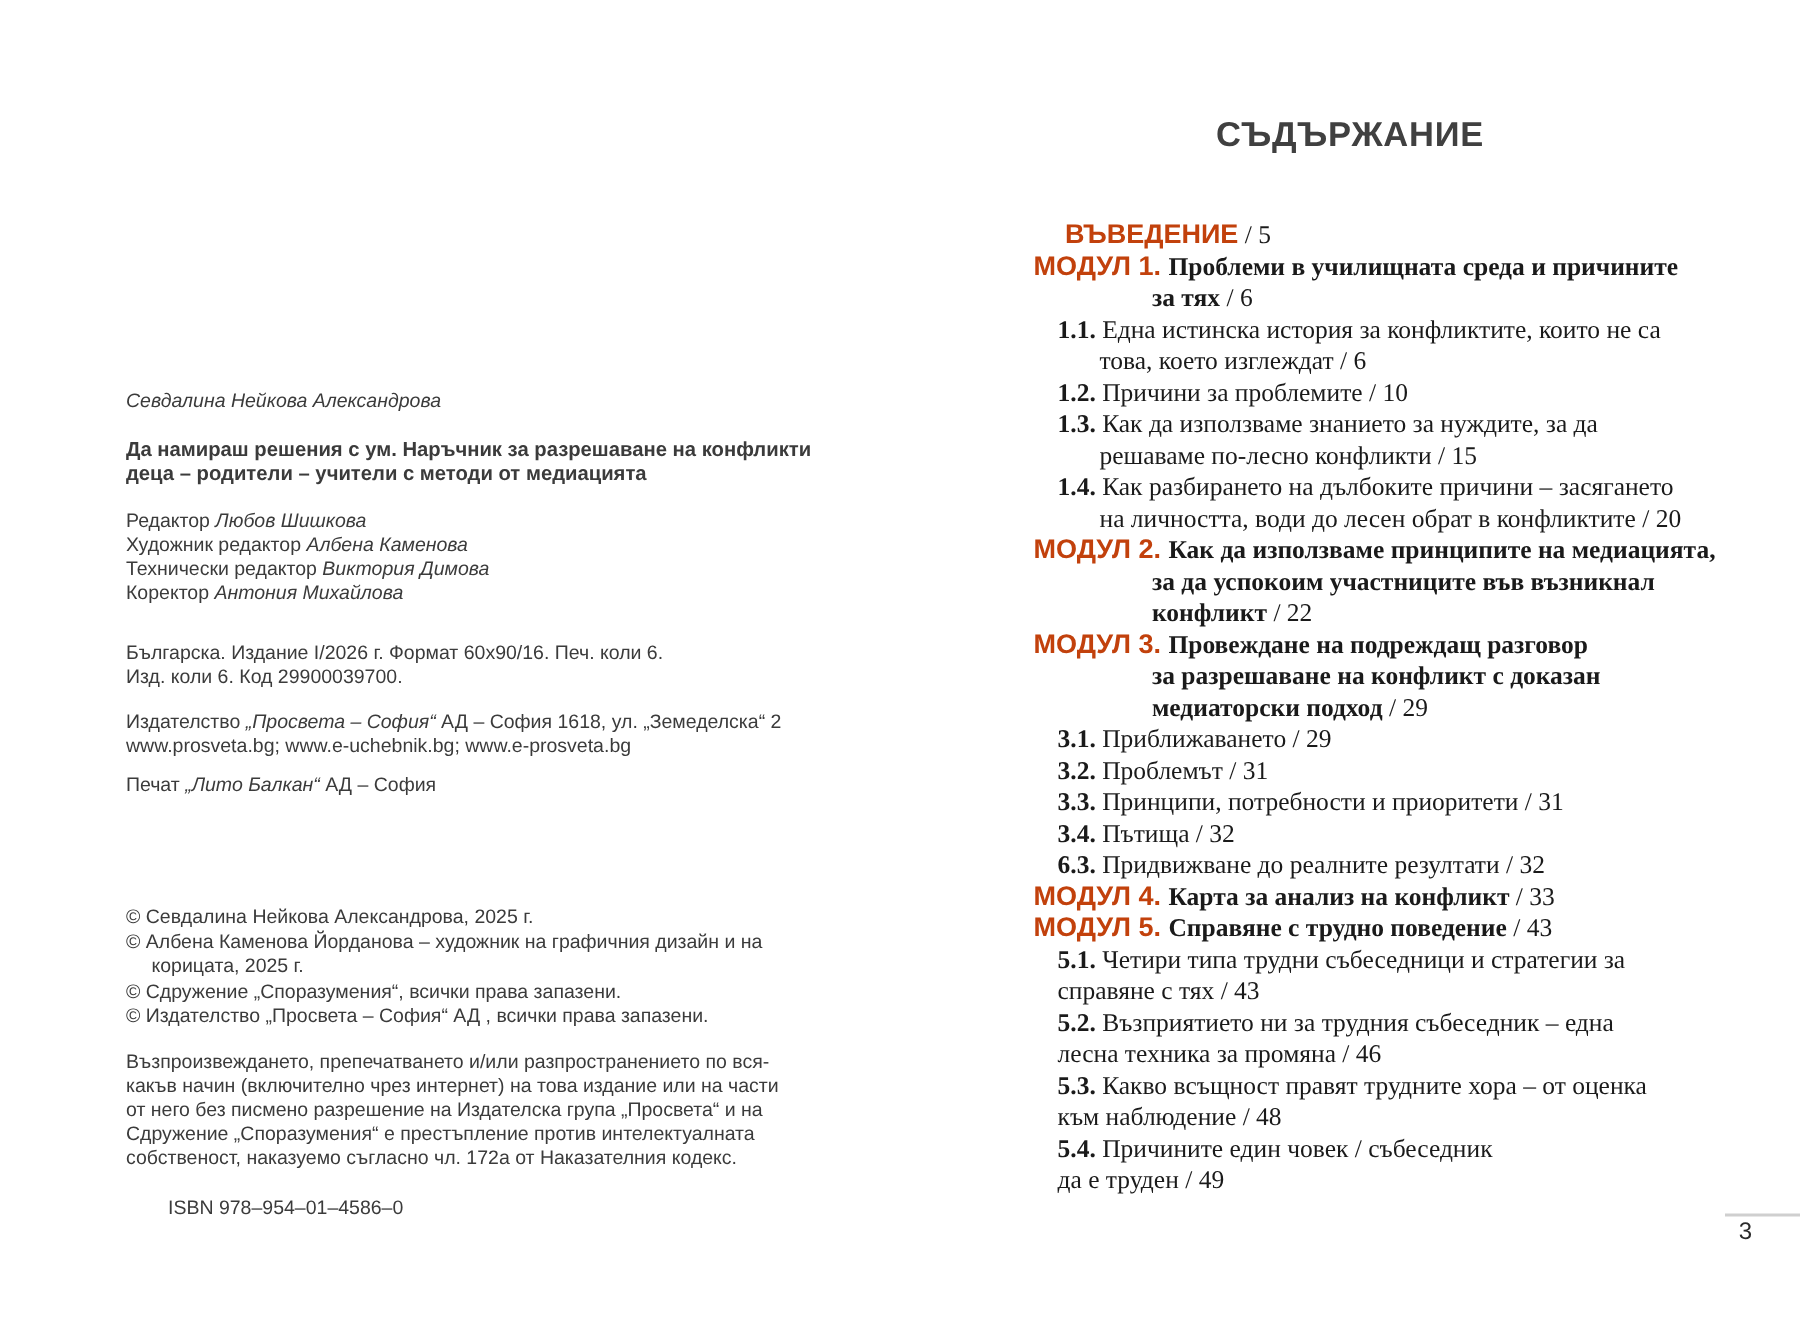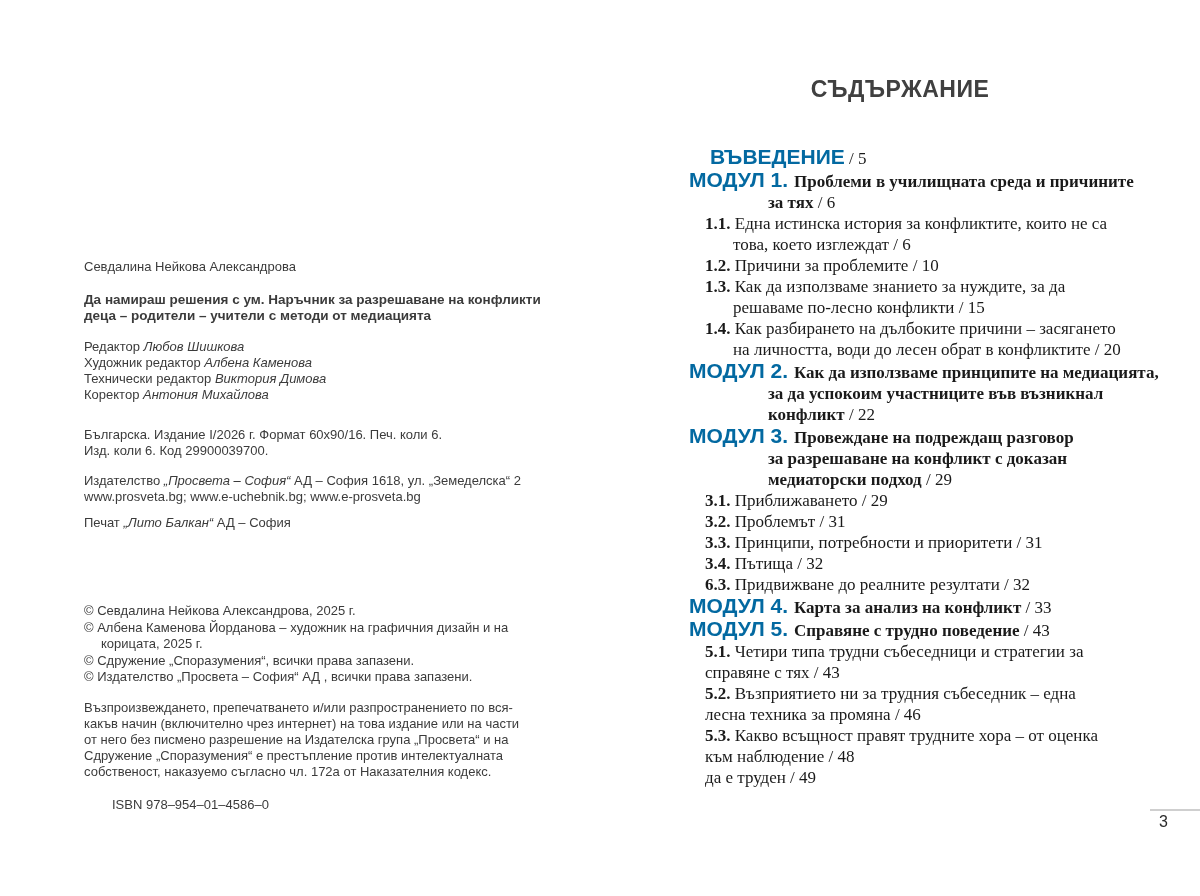--- a/index.html
+++ b/index.html
@@ -10,21 +10,21 @@
     font-family:"Liberation Sans", sans-serif;
     overflow:hidden;
   }
   
   .lp-block {
     position:absolute; left:84px;
     font-size:13px; line-height:16px;
     color:#3b3b3b;
     white-space:nowrap;
   }
-  .lp-author { top:259px; }
+  .lp-author { top:259px; font-style:italic; }
   .lp-title  { top:292px; font-weight:700; font-size:13.5px; line-height:15.5px; }
   .lp-credits{ top:339px; }
   .lp-edition{ top:427px; }
   .lp-publisher{ top:473px; }
   .lp-print  { top:515px; }
   .lp-copyright{ top:603px; line-height:16.5px; }
   .lp-legal  { top:700px; }
   .lp-isbn   { top:797px;margin-left:28px; }
   .it { font-style:italic; }
   .cr-indent { padding-left:17px; }
@@ -46,22 +46,22 @@
     white-space:nowrap;
   }
   .ml-intro   { margin-left:24px; }
   .ml-mod     { margin-left:3px;  }
   .ml-modcont { margin-left:82px; }
   .ml-sub     { margin-left:19px; }
   .ml-subcont { margin-left:47px; }
   .ml-flat    { margin-left:19px; }
   .mod-num {
     font-family:"Liberation Sans", sans-serif;
-    font-weight:700; font-size:21px;
-    color:#0369a1;
+    font-weight:700; font-size:18px;
+    color:#c2410c;
   }
   .sub-num { font-weight:700; }
   .mt      { font-weight:700; }
 
   .folio-rule {
     position:absolute; top:809px; right:0; width:50px; height:2px;
     background:#cfcfcf;
   }
   .folio-num {
     position:absolute; top:813px; right:32px;
@@ -136,17 +136,18 @@
       <div class="toc-line ml-sub"><span class="sub-num">3.4. </span><span>Пътища / 32</span></div>
       <div class="toc-line ml-sub"><span class="sub-num">6.3. </span><span>Придвижване до реалните резултати / 32</span></div>
       <div class="toc-line ml-mod"><span class="mod-num">МОДУЛ 4. </span><span class="mt">Карта за анализ на конфликт</span><span> / 33</span></div>
       <div class="toc-line ml-mod"><span class="mod-num">МОДУЛ 5. </span><span class="mt">Справяне с трудно поведение</span><span> / 43</span></div>
       <div class="toc-line ml-flat"><span class="sub-num">5.1. </span><span>Четири типа трудни събеседници и стратегии за</span></div>
       <div class="toc-line ml-flat"><span>справяне с тях / 43</span></div>
       <div class="toc-line ml-flat"><span class="sub-num">5.2. </span><span>Възприятието ни за трудния събеседник – една</span></div>
       <div class="toc-line ml-flat"><span>лесна техника за промяна / 46</span></div>
       <div class="toc-line ml-flat"><span class="sub-num">5.3. </span><span>Какво всъщност правят трудните хора – от оценка</span></div>
       <div class="toc-line ml-flat"><span>към наблюдение / 48</span></div>
+      <div class="toc-line ml-flat"><span class="sub-num">5.4. </span><span>Причините един човек / събеседник</span></div>
       <div class="toc-line ml-flat"><span>да е труден / 49</span></div>
     </div>
   <div class="folio-rule"></div>
   <div class="folio-num">3</div>
 </div>
 
 </body></html>

